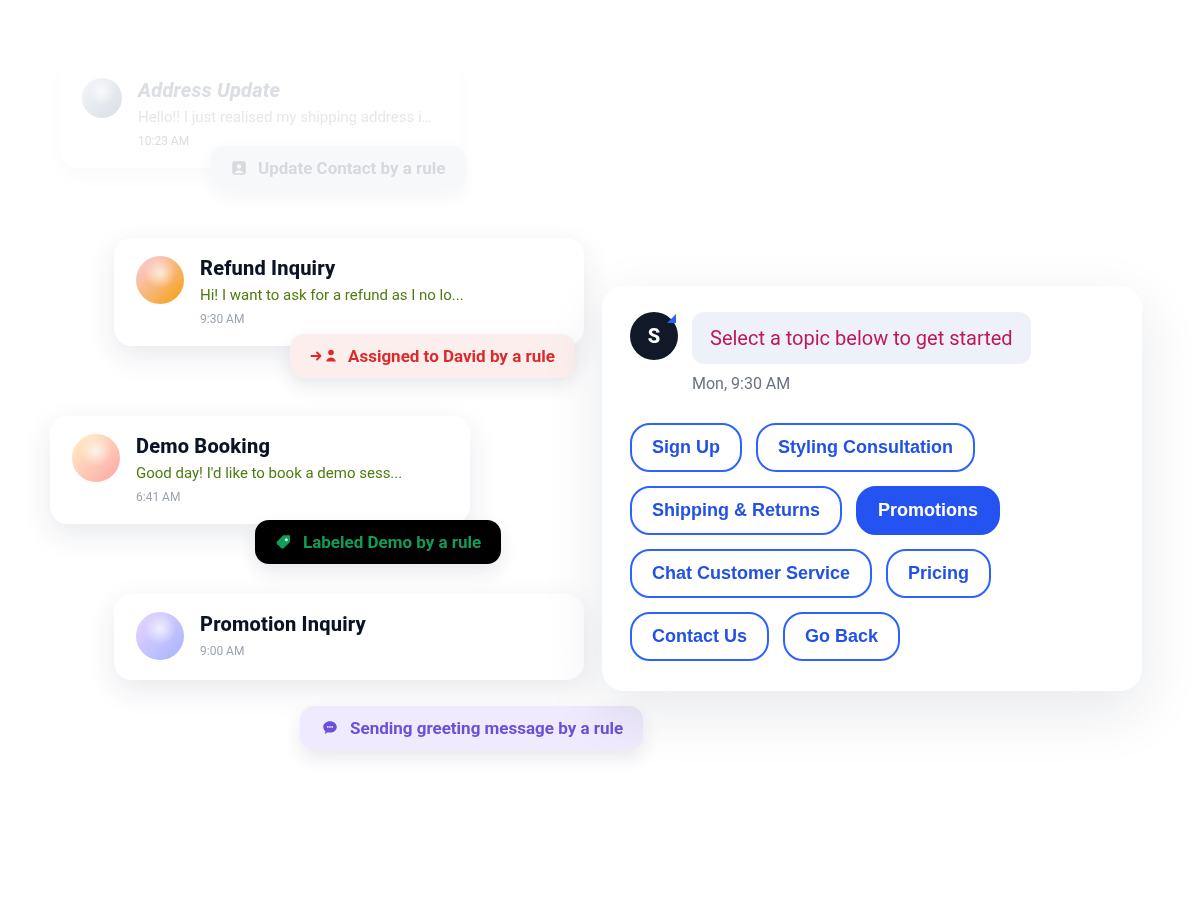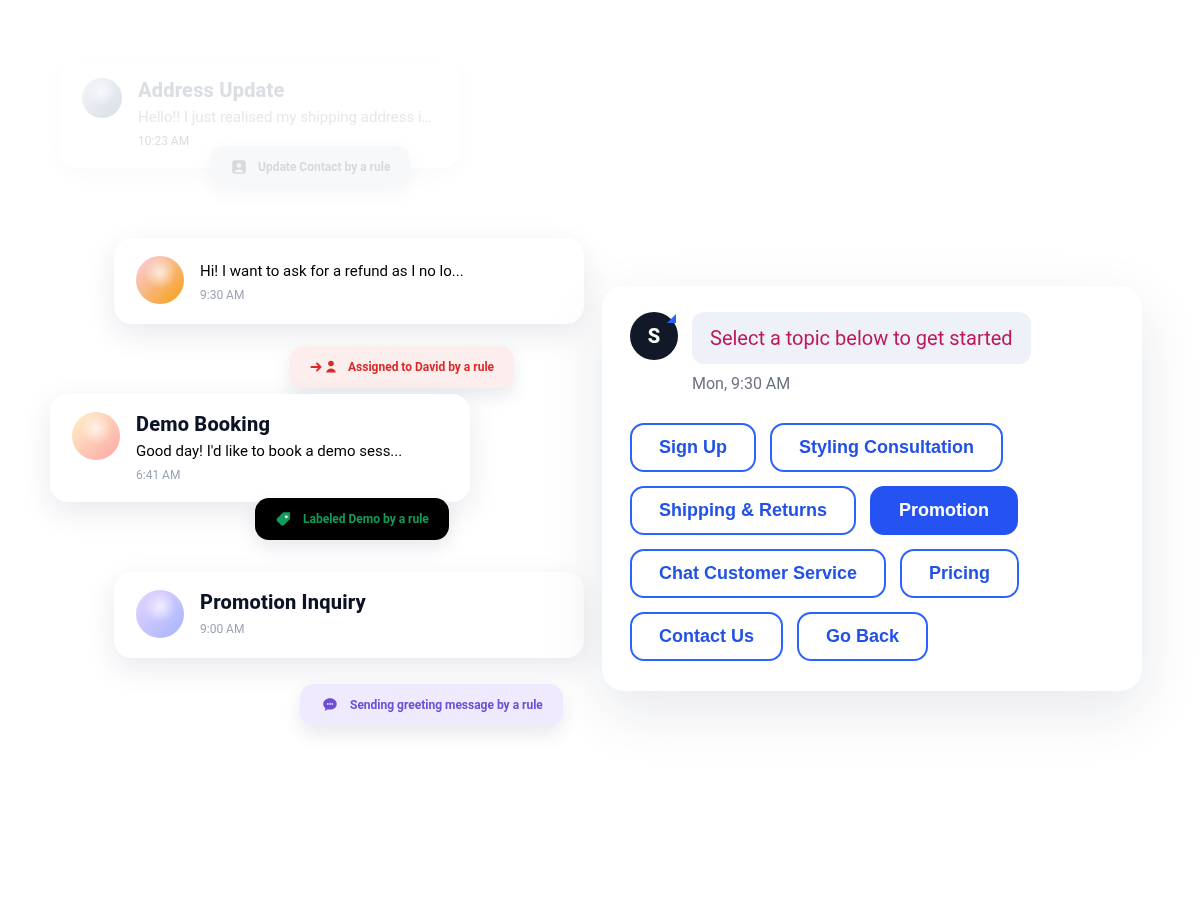--- a/index.html
+++ b/index.html
@@ -37,44 +37,44 @@
     }
     .avatar::after{content:"";position:absolute;inset:0;background:radial-gradient(circle at 50% 35%,rgba(255,255,255,.7),transparent 40%);}
     .avatar.small { width: 40px; height: 40px; }
     .avatar.a1{background:linear-gradient(135deg,#e2e8f0,#94a3b8);}
     .avatar.a2{background:linear-gradient(135deg,#fbcfe8,#f59e0b);}
     .avatar.a3{background:linear-gradient(135deg,#fef3c7,#fca5a5);}
     .avatar.a4{background:linear-gradient(135deg,#e9d5ff,#a5b4fc);}
 
     .ticket-body { min-width: 0; }
     .ticket-title { font-weight: 800; font-size: 20px; color: #0b1324; letter-spacing: .2px; }
-    .ticket-title.muted { color: #9aa3b2; }
-    .ticket-preview { font-size: 15px; color: #000000; margin-top: 6px; white-space: nowrap; overflow: hidden; text-overflow: ellipsis; }
+    .ticket-title.muted { color: #9aa3b2; font-style: italic; }
+    .ticket-preview { font-size: 15px; color: #4d7c0f; margin-top: 6px; white-space: nowrap; overflow: hidden; text-overflow: ellipsis; }
     .ticket-preview.muted { color: #b6bcc6; }
     .ticket-time { font-size: 12px; color: #9aa3b2; margin-top: 8px; }
 
     .rule-chip {
       position: absolute;
       display: inline-flex; align-items: center;
       padding: 12px 20px;
       border-radius: 14px;
       font-weight: 700;
-      font-size: 12px;
+      font-size: 17px;
       box-shadow: 0 8px 18px rgba(30,40,80,.10);
     }
     .rule-chip .ico { margin-right: 10px; display: inline-flex; align-items: center; }
 
     .chip-gray   { background: #e9edf3; color: #8b93a1; }
     .chip-red    { background: #fdeeee; color: #dc2a2a; }
     .chip-green  { background: #000000; color: #0f9d58; }
     .chip-purple { background: #efeafd; color: #6c4ed9; }
 
     
     .ticket-wrap.first  .rule-chip { left: 150px; top: 86px; }
-    .ticket-wrap.t2     .rule-chip { left: 230px; top: 108px; }
+    .ticket-wrap.t2     .rule-chip { left: 230px; top: 96px; }
     .ticket-wrap.t3     .rule-chip { left: 195px; top: 104px; }
     .ticket-wrap.t4     .rule-chip { left: 240px; top: 112px; align-items: center; }
 
     
     .chat-panel {
       position: absolute;
       left: 602px; top: 286px;
       width: 540px;
       background: #fff;
       border-radius: 22px;
@@ -96,22 +96,22 @@
       background: #eef1f7; color:#be185d; border-radius: 12px;
       padding: 14px 18px; font-size: 20px;
     }
     .chat-meta { color:#6b7280; font-size: 16px; margin-left: 62px; margin-top: 10px; }
 
     .topic-grid { margin-top: 30px; display:flex; flex-wrap:wrap; gap: 14px; }
     .topic-btn {
       border: 2px solid #2b63ff;
       color: #2251e6;
       background: #fff;
-      border-radius: 14px;
-      padding: 12px 27px;
+      border-radius: 20px;
+      padding: 12px 20px;
       font-weight: 800;
       font-size: 18px;
       cursor: pointer;
       display:inline-flex;align-items:center;
     }
     .topic-btn.selected { background:#2553f2; color:#fff; border-color:#2553f2; }
   </style>
 </head>
 <body>
 
@@ -135,20 +135,21 @@
           </svg>
       </span>
       <span>Update Contact by a rule</span>
     </div>
   </div>
 
   <div class="ticket-wrap offset2 t2">
     <div class="ticket-card">
       <div class="avatar a2"></div>
       <div class="ticket-body">
+        <div class="ticket-title">Refund Inquiry</div>
         <div class="ticket-preview">Hi! I want to ask for a refund as I no lo...</div>
         <div class="ticket-time">9:30 AM</div>
       </div>
     </div>
     <div class="rule-chip chip-red">
       <span class="ico">
         <svg width="28" height="18" viewBox="0 0 40 24" fill="currentColor">
             <path d="M2 12h12M10 7l5 5-5 5" stroke="currentColor" stroke-width="2.6" fill="none" stroke-linecap="round" stroke-linejoin="round"></path>
             <circle cx="30" cy="7" r="4"></circle>
             <path d="M23 20c1-4 4-6 7-6s6 2 7 6z"></path>
@@ -208,19 +209,19 @@
       <span class="bot-badge"></span>
     </div>
     <div class="chat-bubble">Select a topic below to get started</div>
   </div>
   <div class="chat-meta">Mon, 9:30 AM</div>
 
   <div class="topic-grid">
     <button class="topic-btn">Sign Up</button>
     <button class="topic-btn">Styling Consultation</button>
     <button class="topic-btn">Shipping &amp; Returns</button>
-    <button class="topic-btn selected">Promotion</button>
+    <button class="topic-btn selected">Promotions</button>
     <button class="topic-btn">Chat Customer Service</button>
     <button class="topic-btn">Pricing</button>
     <button class="topic-btn">Contact Us</button>
     <button class="topic-btn">Go Back</button>
   </div>
 </div>
 
 </body></html>

